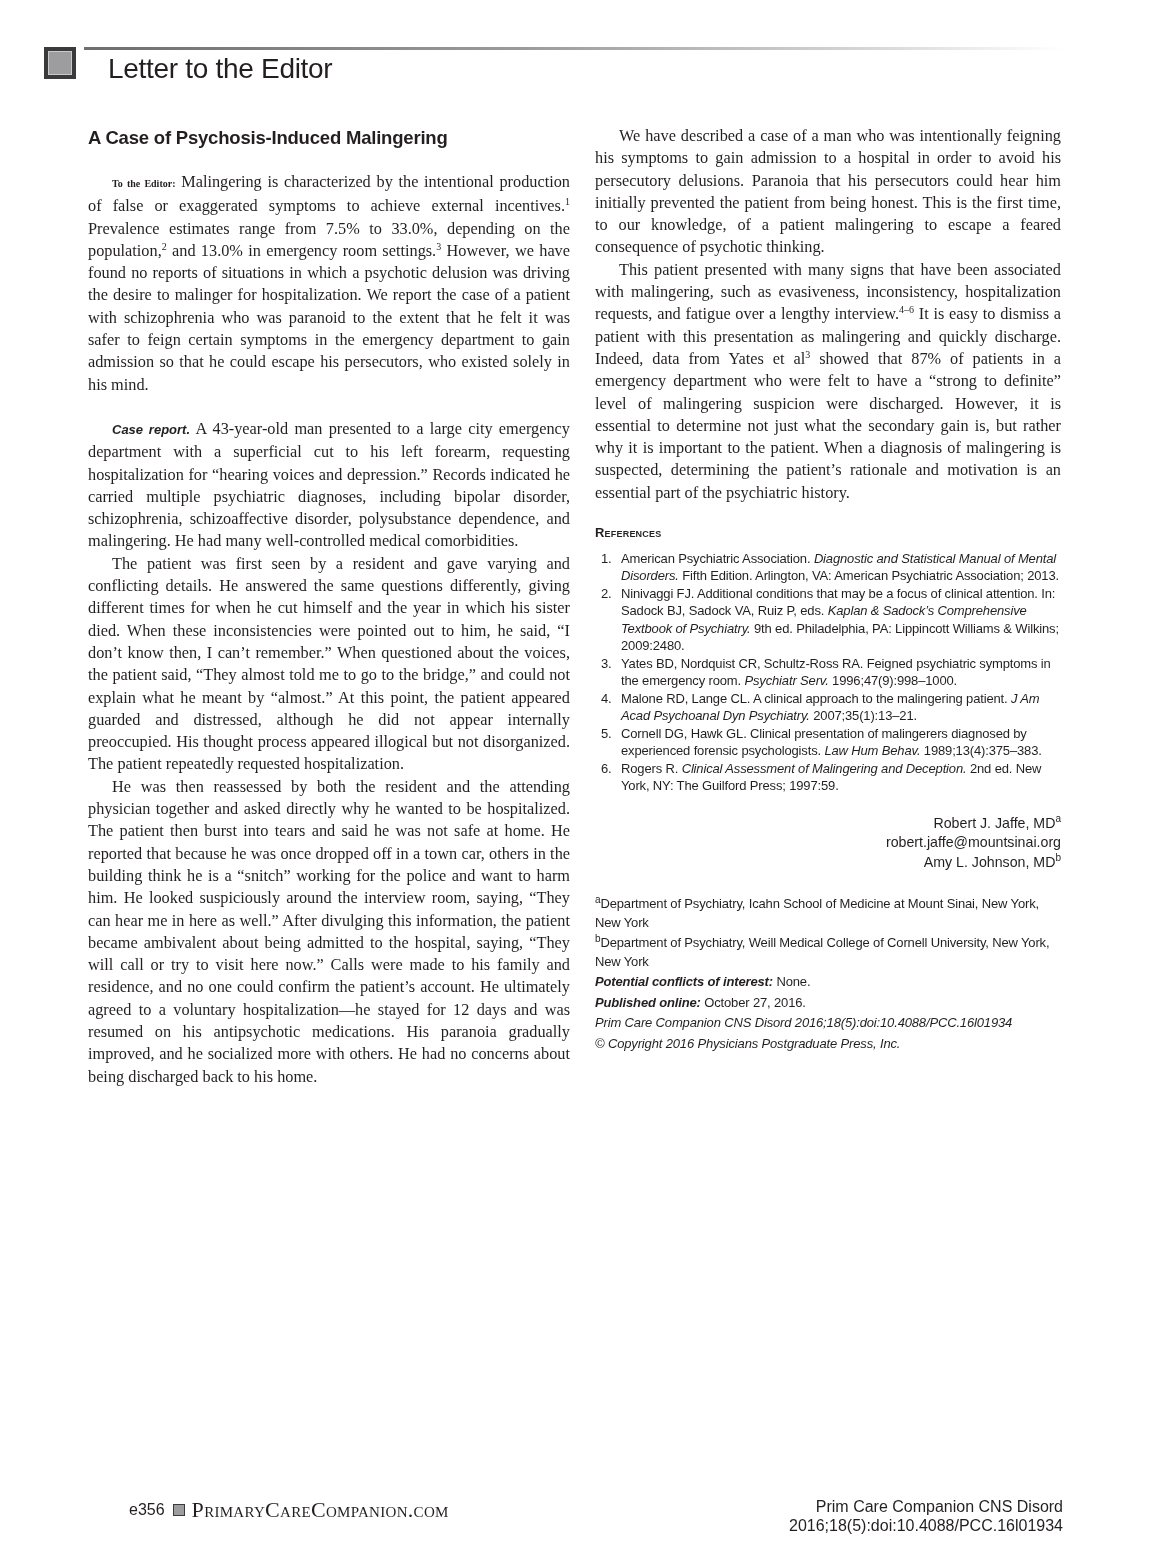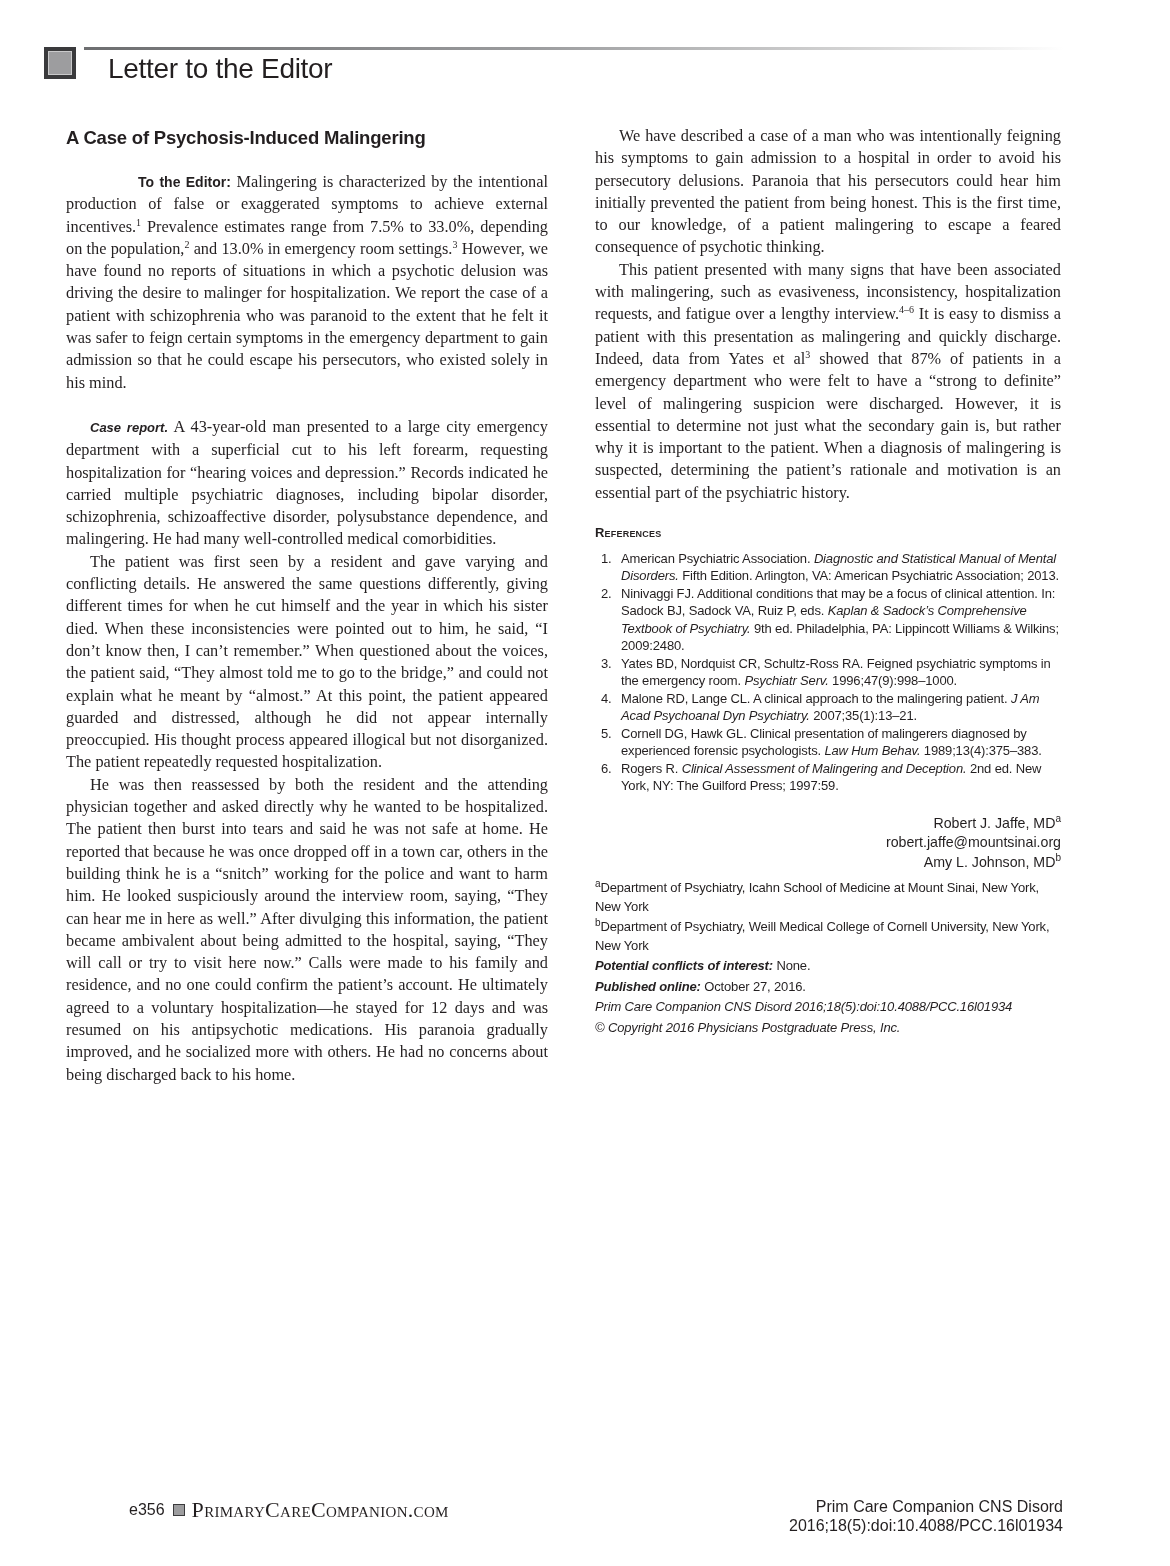--- a/index.html
+++ b/index.html
@@ -8,40 +8,40 @@
   .serif { font-family: "Liberation Serif", "DejaVu Serif", serif; }
 
   
   .hdr-rule { position:absolute; left:84px; top:47px; width:980px; height:3px;
     background: linear-gradient(to right, #6d6e70 0%, #9a9b9d 45%, #d6d6d6 80%, rgba(255,255,255,0) 100%); }
   .hdr-square { position:absolute; left:44px; top:47px; width:32px; height:32px; background:#3a3a3c; box-sizing:border-box; }
   .hdr-square::after { content:""; position:absolute; left:4px; top:4px; width:22px; height:22px; background:#9d9d9f; border:1px solid #c9c9ca; }
   .hdr-title { position:absolute; left:84px; top:53px; font-size:28px; letter-spacing:-0.3px; color:#231f20;margin-left:24px; }
 
   
-  .col-left { position:absolute; left:66px; top:125px; width:482px; }
+  .col-left { position:absolute; left:88px; top:125px; width:482px; }
   .col-right { position:absolute; left:595px; top:125px; width:466px; }
 
   .article-title { font-size:18.5px; font-weight:bold; margin:2px 0 0 0; letter-spacing:-0.2px; }
   .body-p { font-size:16.3px; line-height:22.3px; text-align:justify; margin:0; text-indent:24px; }
-  .body-p .lead { font-family:Liberation Sans, sans-serif; font-weight:bold; font-size:14px;margin-left:48px; }
+  .body-p .lead { font-family:Liberation Serif, serif; font-weight:bold; font-size:10px; }
   .body-p .lead-i { font-family:"Liberation Sans","DejaVu Sans",sans-serif; font-style:italic; font-weight:bold; font-size:13px; }
   .gap { height:22px; }
   sup { font-size:10px; line-height:0; vertical-align:super; }
 
   .refs-head { font-size:13px; font-weight:bold; margin:21px 0 10px 0; font-variant:small-caps; letter-spacing:0.2px; }
   .refs { list-style:none; margin:0; padding:0; }
   .ref { position:relative; padding-left:26px; font-size:13px; line-height:17.3px; margin-bottom:0.5px; letter-spacing:-0.15px; }
   .ref .num { position:absolute; left:6px; top:0; }
   .ref i { font-style:italic; }
 
   .sig { text-align:right; font-size:14.2px; line-height:19.5px; margin-top:19px; }
   .sig .name { font-weight:normal; }
 
-  .affil { font-size:13px; line-height:18.5px; margin-top:7px; letter-spacing:-0.15px; }
+  .affil { font-size:13px; line-height:18.5px; margin-top:23px; letter-spacing:-0.15px; }
   .affil p { margin:0 0 2px 0; }
   .affil .lbl { font-weight:bold; font-style:italic; }
   .affil .it { font-style:italic; }
 
   
   .foot-left { position:absolute; left:83px; top:1497px; font-size:16px; display:flex; align-items:center;margin-left:46px; }
   .foot-sq { display:inline-block; width:10px; height:10px; background:#9d9d9f; border:1.5px solid #3a3a3c; margin:0 7px 0 8px; }
   .foot-site { font-variant:small-caps; font-size:22px; letter-spacing:0.3px;font-family:Liberation Serif, serif; }
   .foot-right { position:absolute; right:107px; top:1497px; font-size:16px; line-height:19px; text-align:right; }
 </style>

